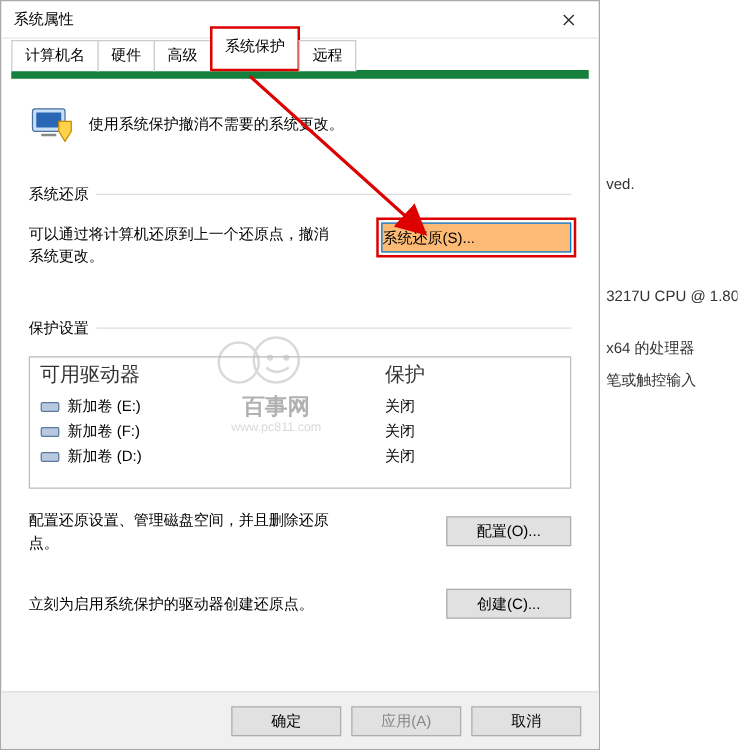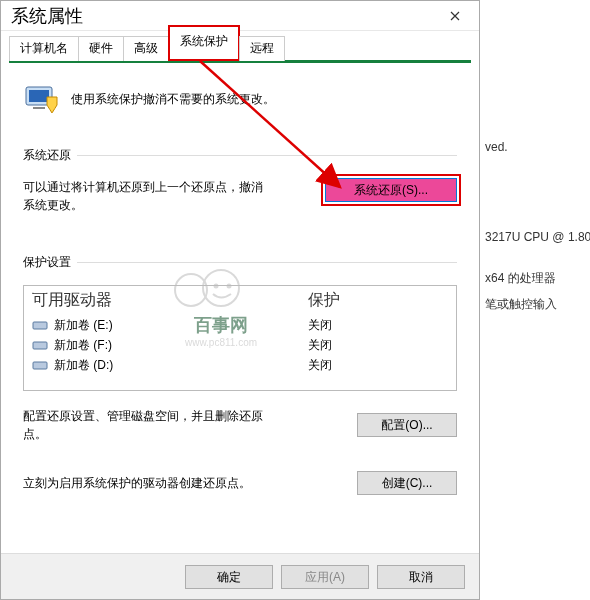--- a/index.html
+++ b/index.html
@@ -22,32 +22,32 @@
     display: flex;
     flex-direction: column;
   }
   .titlebar {
     height: 30px;
     display: flex;
     align-items: center;
     padding: 0 2px 0 10px;
     border-bottom: 1px solid #e8e8e8;
   }
-  .titlebar-title { flex: 1; font-size: 18px; }
+  .titlebar-title { flex: 1; font-size: 12px; }
   .close-btn {
     width: 45px; height: 28px;
     display: flex; align-items: center; justify-content: center;
     color: #333;
   }
   .close-btn svg { width: 10px; height: 10px; }
   .tab-row {
     margin: 8px 8px 0 8px;
     display: flex;
     align-items: flex-end;
-    border-bottom: 3px solid #15803d;
+    border-bottom: 7px solid #15803d;
     height: 24px;
   }
   .tab {
     padding: 3px 10px 4px 10px;
     border: 1px solid #ccc;
     border-bottom: none;
     background: #fff;
     margin-right: -1px;
     position: relative;
     top: 1px;
@@ -79,26 +79,26 @@
   .group-header span { margin-right: 6px; }
   .group-header hr {
     flex: 1; border: none; border-top: 1px solid #ddd; margin: 0;
   }
   .restore-row {
     display: flex; justify-content: space-between; align-items: flex-start;
     margin-bottom: 40px;
   }
   .restore-text { width: 250px; line-height: 1.5; }
   .big-btn {
-    width: 132px; height: 24px;
+    width: 152px; height: 24px;
     border: 1px solid #0078d7;
-    background: #ec4899;
+    background: #fdba74;
     outline: 2px solid #d00;
     outline-offset: 2px;
-    text-align: center;
+    text-align: left;
     line-height: 22px;
     position: relative;
   }
   .watermark {
     position: absolute;
     left: 140px; top: 205px;
     width: 160px; height: 70px;
     opacity: 0.55;
     pointer-events: none;
     color: #999;
@@ -257,21 +257,21 @@
     </div>
 
     <div class="watermark">
       <svg width="160" height="70" viewBox="0 0 160 70">
         <circle cx="50" cy="22" r="16" fill="none" stroke="#bbb" stroke-width="2"></circle>
         <circle cx="80" cy="20" r="18" fill="none" stroke="#bbb" stroke-width="2"></circle>
         <circle cx="75" cy="18" r="2.5" fill="#bbb"></circle>
           <circle cx="88" cy="18" r="2.5" fill="#bbb"></circle>
         <path d="M72 26 Q80 33 90 26" fill="none" stroke="#bbb" stroke-width="2"></path>
       </svg>
-      <div style="text-align:center;font-weight:bold;font-size:18px;color:#14532d;margin-top:-28px">百事网</div>
+      <div style="text-align:center;font-weight:bold;font-size:18px;color:#737373;margin-top:-28px">百事网</div>
       <div style="text-align:center;font-size:10px;color:#bbb">www.pc811.com</div>
     </div>
 
   </div>
 
   <div class="footer">
     <div class="std-btn">确定</div>
     <div class="std-btn disabled">应用(A)</div>
     <div class="std-btn">取消</div>
   </div>

